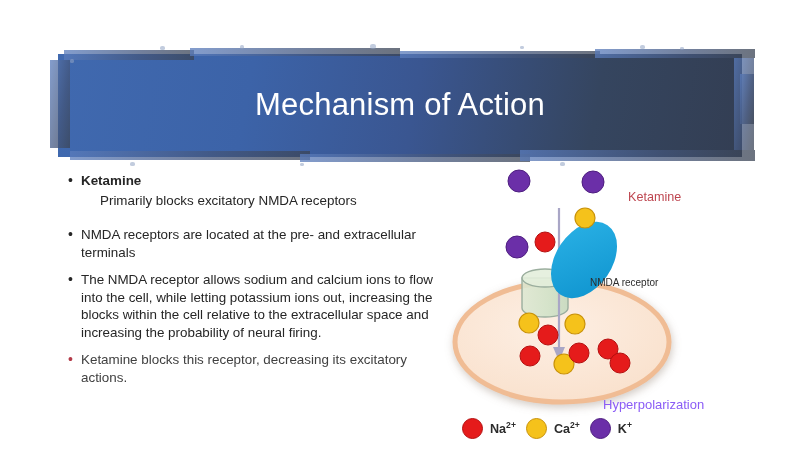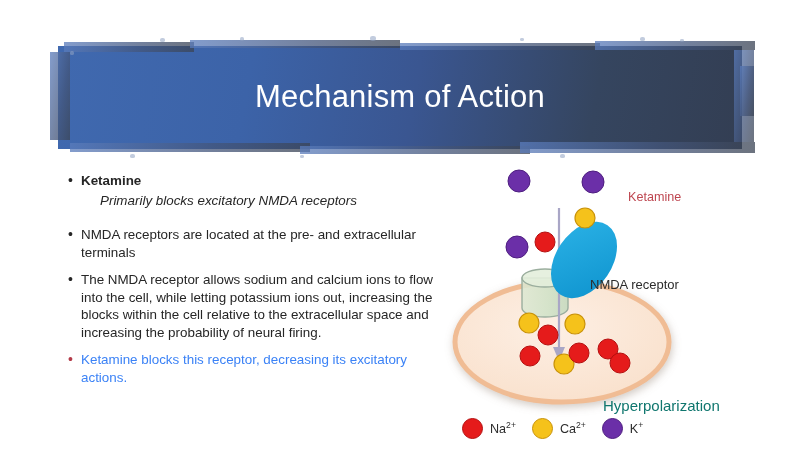--- a/index.html
+++ b/index.html
@@ -13,21 +13,21 @@
     position: relative;
     overflow: hidden;
     font-family: "Liberation Sans", sans-serif;
     color: #262626;
   }
 
   
   #title-banner {
     position: absolute;
     left: 40px;
-    top: 36px;
+    top: 44px;
     width: 720px;
     height: 122px;
   }
   .brush-shape {
     position: absolute;
     inset: 0;
   }
   .brush-core {
     position: absolute;
     left: 18px;
@@ -84,27 +84,26 @@
     color: #262626;
   }
   .bullet-dot.red { color: #B33A48; }
   .bullet-text {
     flex: 1 1 auto;
     font-size: 13.4px;
     line-height: 17.5px;
     color: #262626;
   }
   .bullet-text.bold { font-weight: bold; }
-  .bullet-text.red { color: #3b82f6; }
+  .bullet-text.red { color: #404040; }
   .sub-line {
     margin-left: 32px;
     font-size: 13.4px;
     line-height: 17.5px;
     color: #262626;
-    font-style: italic;
   }
   .gap-sm { height: 17px; }
   .gap-xs { height: 8px; }
 
   
   #diagram {
     position: absolute;
     left: 440px;
     top: 160px;
     width: 360px;
@@ -118,37 +117,38 @@
   }
   #label-ketamine {
     left: 188px;
     top: 30px;
     font-size: 12.6px;
     color: #BE4650;
   }
   #label-nmda {
     left: 150px;
     top: 117px;
-    font-size: 13px;
+    font-size: 10px;
     color: #2c2c2c;
   }
   #label-hyperpolarization {
     left: 163px;
     top: 237px;
-    font-size: 15px;
-    color: #0f766e;
+    font-size: 13px;
+    color: #8b5cf6;
   }
 
   
   #legend {
     position: absolute;
     left: 22px;
     top: 258px;
     display: flex;
-    gap: 16px;
+    gap: 10px;
+    font-weight: bold;
   }
   .legend-item {
     display: flex;
     align-items: center;
     gap: 7px;
   }
   .legend-swatch {
     width: 19px;
     height: 19px;
     border-radius: 50%;

